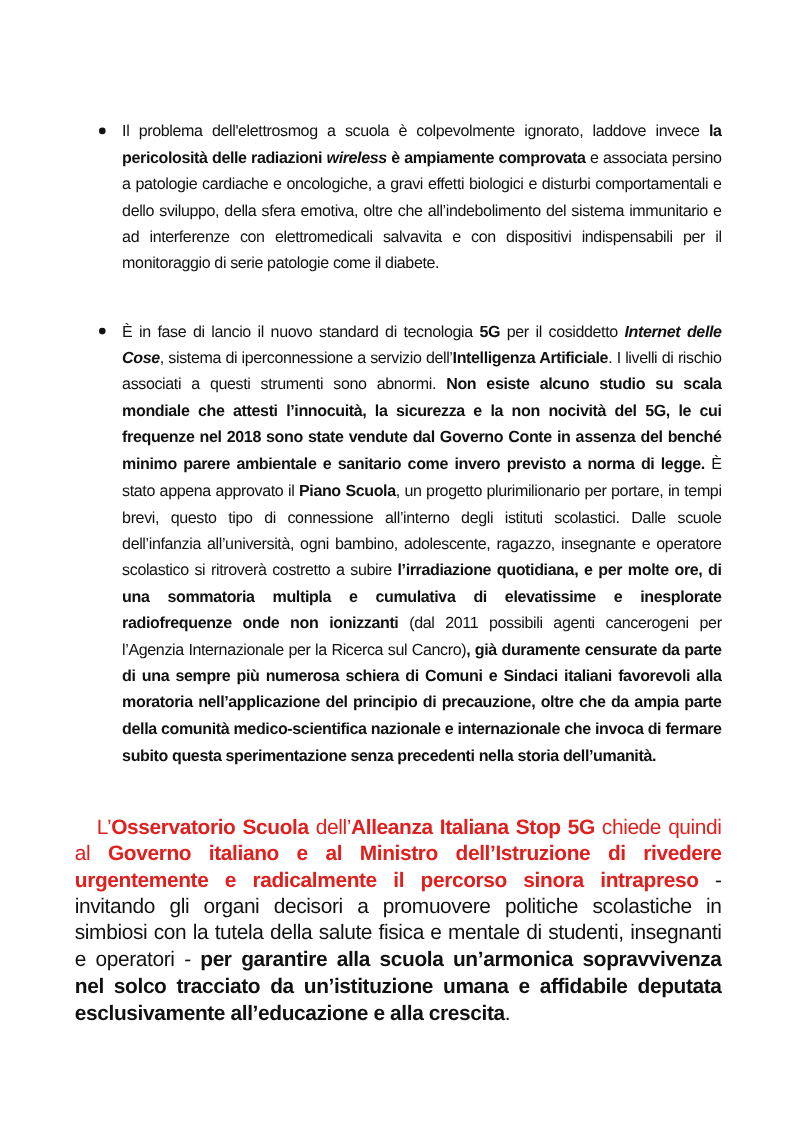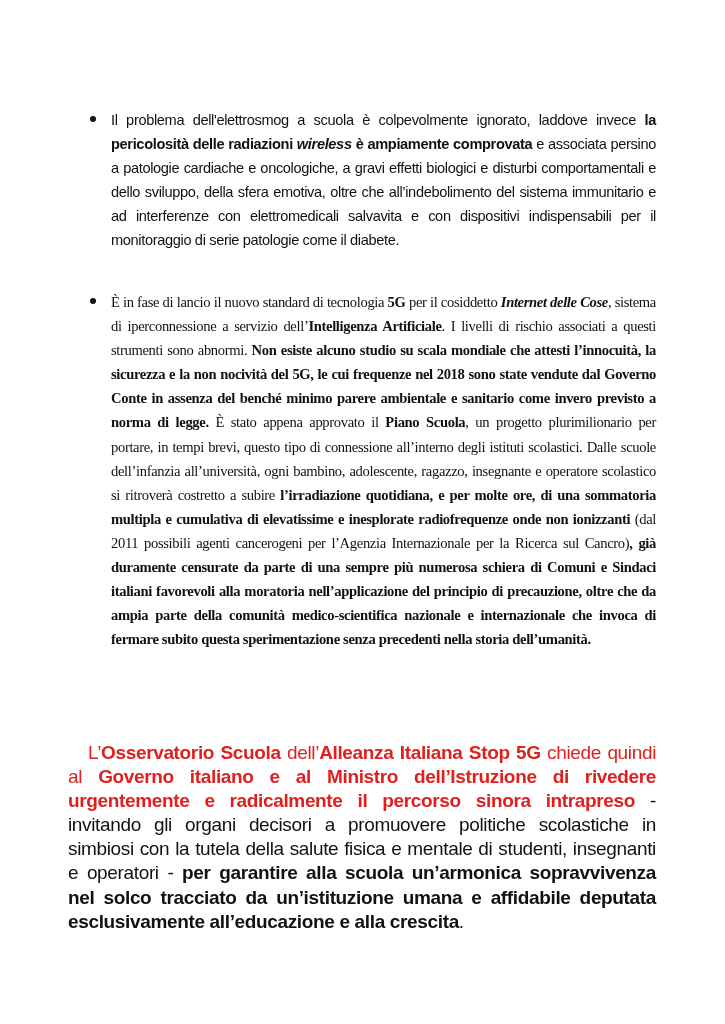--- a/index.html
+++ b/index.html
@@ -60,21 +60,21 @@
 </head>
 <body>
 
 <div class="page">
 
   <div class="bullet-item last-line-left" style="top:108px;">
     <span class="bullet-dot"></span>
     <span>Il problema dell'elettrosmog a scuola è colpevolmente ignorato, laddove invece </span><b>la pericolosità delle radiazioni </b><b><i>wireless</i></b><b> è ampiamente comprovata</b><span> e associata persino a patologie cardiache e oncologiche, a gravi effetti biologici e disturbi comportamentali e dello sviluppo, della sfera emotiva, oltre che all’indebolimento del sistema immunitario e ad interferenze con elettromedicali salvavita e con dispositivi indispensabili per il monitoraggio di serie patologie come il diabete.</span>
   </div>
 
-  <div class="bullet-item last-line-left" style="top:290px;font-family:Liberation Serif, serif;">
+  <div class="bullet-item last-line-left" style="top:290px;">
     <span class="bullet-dot"></span>
     <span>È in fase di lancio il nuovo standard di tecnologia </span><b>5G</b><span> per il cosiddetto </span><b><i>Internet delle Cose</i></b><span>, sistema di iperconnessione a servizio dell’</span><b>Intelligenza Artificiale</b><span>. I livelli di rischio associati a questi strumenti sono abnormi. </span><b>Non esiste alcuno studio su scala mondiale che attesti l’innocuità, la sicurezza e la non nocività del 5G, le cui frequenze nel 2018 sono state vendute dal Governo Conte in assenza del benché minimo parere ambientale e sanitario come invero previsto a norma di legge.</b><span> È stato appena approvato il </span><b>Piano Scuola</b><span>, un progetto plurimilionario per portare, in tempi brevi, questo tipo di connessione all’interno degli istituti scolastici. Dalle scuole dell’infanzia all’università, ogni bambino, adolescente, ragazzo, insegnante e operatore scolastico si ritroverà costretto a subire </span><b>l’irradiazione quotidiana, e per molte ore, di una sommatoria multipla e cumulativa di elevatissime e inesplorate radiofrequenze onde non ionizzanti</b><span> (dal 2011 possibili agenti cancerogeni per l’Agenzia Internazionale per la Ricerca sul Cancro)</span><b>, già duramente censurate da parte di una sempre più numerosa schiera di Comuni e Sindaci italiani favorevoli alla moratoria nell’applicazione del principio di precauzione, oltre che da ampia parte della comunità medico-scientifica nazionale e internazionale che invoca di fermare subito questa sperimentazione senza precedenti nella storia dell’umanità.</b>
   </div>
 
   <div class="para last-line-left" style="top:741px;">
     <span class="red">L’</span><b class="red">Osservatorio Scuola</b><span class="red"> dell’</span><b class="red">Alleanza Italiana Stop 5G</b><span class="red"> chiede quindi al </span><b class="red">Governo italiano e al Ministro dell’Istruzione di rivedere urgentemente e radicalmente il percorso sinora intrapreso</b><span> - invitando gli organi decisori a promuovere politiche scolastiche in simbiosi con la tutela della salute fisica e mentale di studenti, insegnanti e operatori - </span><b>per garantire alla scuola un’armonica sopravvivenza nel solco tracciato da un’istituzione umana e affidabile deputata esclusivamente all’educazione e alla crescita</b><span>.</span>
   </div>
 
 </div>
 

